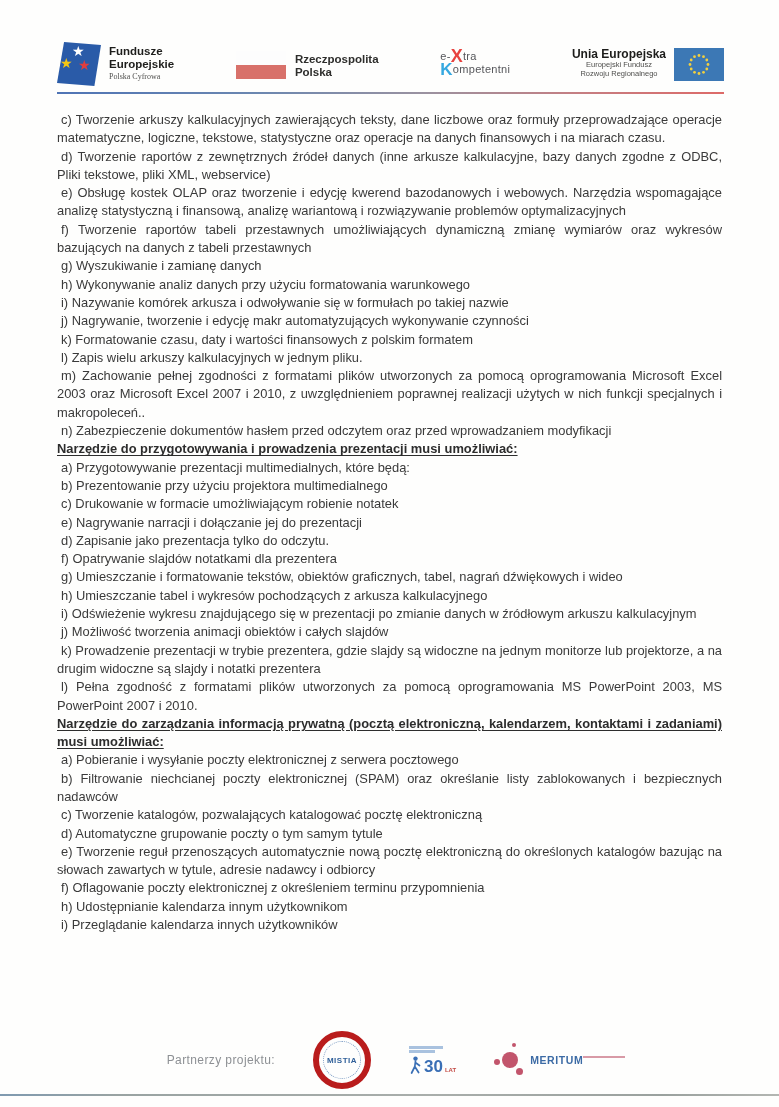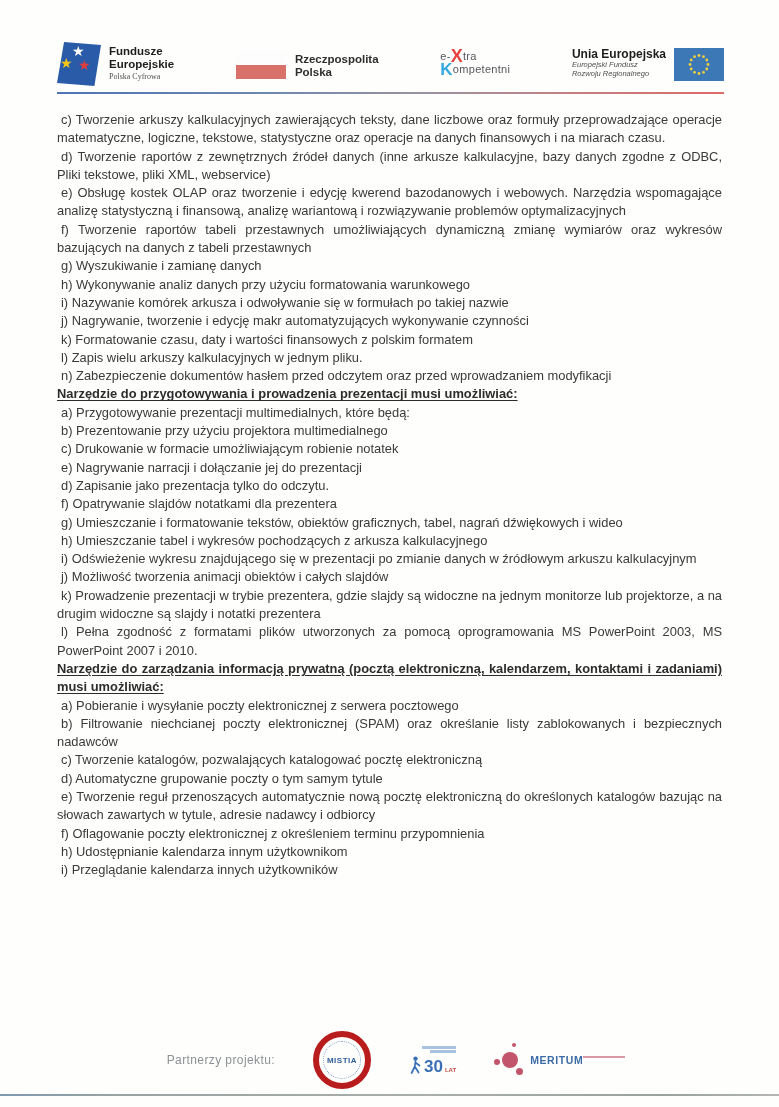--- a/index.html
+++ b/index.html
@@ -29,23 +29,23 @@
   .pl-text{margin-left:9px;padding-top:11px;font-weight:bold;font-size:11.5px;
            line-height:12.5px;color:#2e2e2c;}
 
   
   .extra{display:block;padding-top:8px;color:#55565a;}
   .extra-line{font-size:11px;line-height:13px;letter-spacing:.3px;}
   .extra-x{color:#e8433f;font-size:18px;font-weight:bold;vertical-align:-2px;}
   .extra-k{color:#35a8e0;font-size:17px;font-weight:bold;vertical-align:-2px;}
 
   
-  .eu-text{text-align:left;padding-top:6px;}
+  .eu-text{text-align:center;padding-top:6px;}
   .eu-title{font-weight:bold;font-size:12px;line-height:13px;color:#1d1d1b;}
-  .eu-sub{font-size:7.5px;line-height:8.5px;color:#4f4f4d;font-style:italic;}
+  .eu-sub{font-size:7.5px;line-height:8.5px;color:#4f4f4d;}
   .eu-flag{margin-left:8px;margin-top:6px;flex:0 0 auto;}
 
   .header-rule{position:absolute;top:92px;left:57px;right:55px;height:2px;
     background:linear-gradient(to right,#4f74b5 0%,#6b87b0 30%,#9a92a0 55%,#c57e82 78%,#dd6a68 100%);}
 
   
   .doc-body{position:absolute;top:111px;left:57px;width:665px;color:#3a3a3a;}
   .doc-body p{margin:0;font-size:12.9px;line-height:18.3px;text-align:justify;}
   .doc-body p.item{text-indent:4px;}
   .doc-body p.heading{font-weight:600;color:#2d2d2d;text-decoration:underline;
@@ -54,21 +54,21 @@
   
   .footer{position:absolute;top:1032px;left:13px;right:0;height:56px;
           display:flex;align-items:center;justify-content:center;gap:38px;}
   .partners-label{font-size:12px;color:#8d9094;letter-spacing:.4px;}
 
   .seal{width:46px;height:46px;border:6px solid #b91c1c;border-radius:50%;
         display:flex;align-items:center;justify-content:center;position:relative;}
   .seal-inner{position:absolute;inset:4px;border:1px dotted #7c9cc4;border-radius:50%;}
   .seal-text{font-size:8px;font-weight:bold;color:#2f5f99;letter-spacing:.5px;z-index:1;}
 
-  .frdl{display:flex;flex-direction:column;align-items:flex-end;}
+  .frdl{display:flex;flex-direction:column;align-items:flex-start;}
   .frdl-top{width:34px;height:3px;background:#a9c2df;margin-bottom:1px;}
   .frdl-top.short{width:26px;}
   .frdl-row{display:flex;align-items:flex-end;gap:2px;margin-top:2px;}
   .frdl-30{font-size:17px;font-weight:bold;color:#3a6fb5;line-height:17px;}
   .frdl-lat{font-size:6px;font-weight:bold;color:#c34a44;margin-bottom:2px;}
 
   .meritum{display:flex;align-items:center;gap:6px;}
   .dots{position:relative;width:30px;height:34px;}
   .dot{position:absolute;border-radius:50%;background:#c2556c;}
   .dot.d1{width:16px;height:16px;left:8px;top:9px;}
@@ -153,20 +153,21 @@
       <p class="item">c) Tworzenie arkuszy kalkulacyjnych zawierających teksty, dane liczbowe oraz formuły przeprowadzające operacje matematyczne, logiczne, tekstowe, statystyczne oraz operacje na danych finansowych i na miarach czasu.</p>
       <p class="item">d) Tworzenie raportów z zewnętrznych źródeł danych (inne arkusze kalkulacyjne, bazy danych zgodne z ODBC, Pliki tekstowe, pliki XML, webservice)</p>
       <p class="item">e) Obsługę kostek OLAP oraz tworzenie i edycję kwerend bazodanowych i webowych. Narzędzia wspomagające analizę statystyczną i finansową, analizę wariantową i rozwiązywanie problemów optymalizacyjnych</p>
       <p class="item">f) Tworzenie raportów tabeli przestawnych umożliwiających dynamiczną zmianę wymiarów oraz wykresów bazujących na danych z tabeli przestawnych</p>
       <p class="item">g) Wyszukiwanie i zamianę danych</p>
       <p class="item">h) Wykonywanie analiz danych przy użyciu formatowania warunkowego</p>
       <p class="item">i) Nazywanie komórek arkusza i odwoływanie się w formułach po takiej nazwie</p>
       <p class="item">j) Nagrywanie, tworzenie i edycję makr automatyzujących wykonywanie czynności</p>
       <p class="item">k) Formatowanie czasu, daty i wartości finansowych z polskim formatem</p>
       <p class="item">l) Zapis wielu arkuszy kalkulacyjnych w jednym pliku.</p>
+      <p class="item">m) Zachowanie pełnej zgodności z formatami plików utworzonych za pomocą oprogramowania Microsoft Excel 2003 oraz Microsoft Excel 2007 i 2010, z uwzględnieniem poprawnej realizacji użytych w nich funkcji specjalnych i makropoleceń..</p>
       <p class="item">n) Zabezpieczenie dokumentów hasłem przed odczytem oraz przed wprowadzaniem modyfikacji</p>
       <p class="heading">Narzędzie do przygotowywania i prowadzenia prezentacji musi umożliwiać:</p>
       <p class="item">a) Przygotowywanie prezentacji multimedialnych, które będą:</p>
       <p class="item">b) Prezentowanie przy użyciu projektora multimedialnego</p>
       <p class="item">c) Drukowanie w formacie umożliwiającym robienie notatek</p>
       <p class="item">e) Nagrywanie narracji i dołączanie jej do prezentacji</p>
       <p class="item">d) Zapisanie jako prezentacja tylko do odczytu.</p>
       <p class="item">f) Opatrywanie slajdów notatkami dla prezentera</p>
       <p class="item">g) Umieszczanie i formatowanie tekstów, obiektów graficznych, tabel, nagrań dźwiękowych i wideo</p>
       <p class="item">h) Umieszczanie tabel i wykresów pochodzących z arkusza kalkulacyjnego</p>

